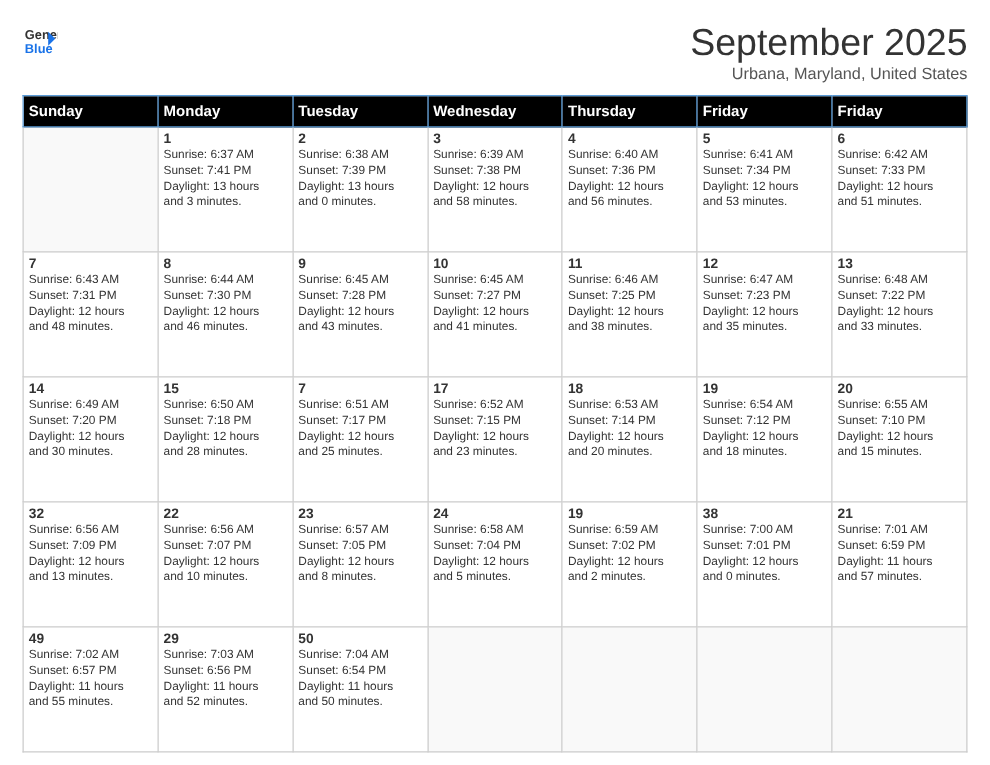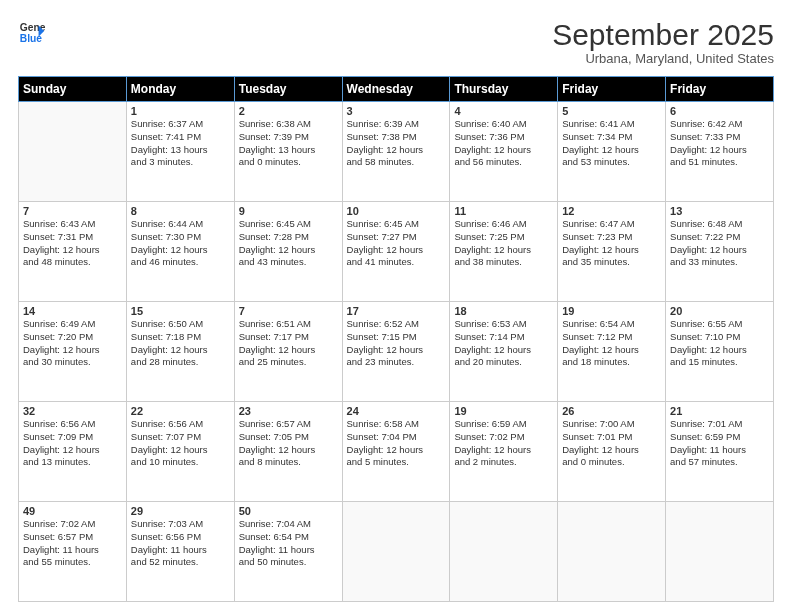--- a/index.html
+++ b/index.html
@@ -217,21 +217,21 @@
           </td>
           <td>
             <span class="day-num">24</span>
             <div class="cell-info">Sunrise: 6:58 AM<br>Sunset: 7:04 PM<br>Daylight: 12 hours<br>and 5 minutes.</div>
           </td>
           <td>
             <span class="day-num">19</span>
             <div class="cell-info">Sunrise: 6:59 AM<br>Sunset: 7:02 PM<br>Daylight: 12 hours<br>and 2 minutes.</div>
           </td>
           <td>
-            <span class="day-num">26</span>
+            <span class="day-num">38</span>
             <div class="cell-info">Sunrise: 7:00 AM<br>Sunset: 7:01 PM<br>Daylight: 12 hours<br>and 0 minutes.</div>
           </td>
           <td>
             <span class="day-num">21</span>
             <div class="cell-info">Sunrise: 7:01 AM<br>Sunset: 6:59 PM<br>Daylight: 11 hours<br>and 57 minutes.</div>
           </td>
         </tr>
         <tr>
           <td>
             <span class="day-num">49</span>

